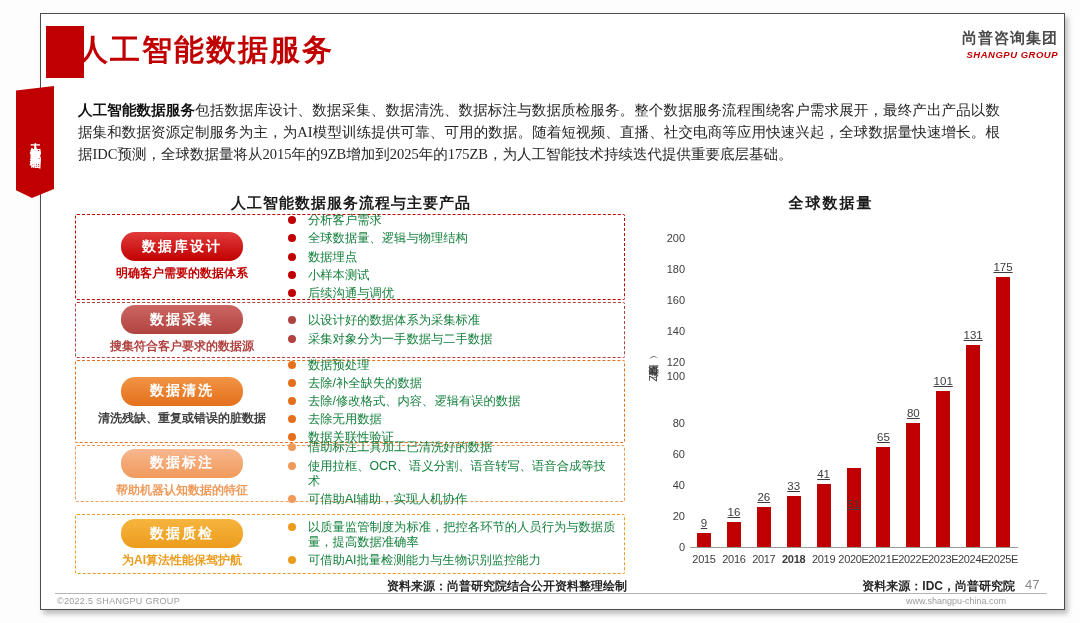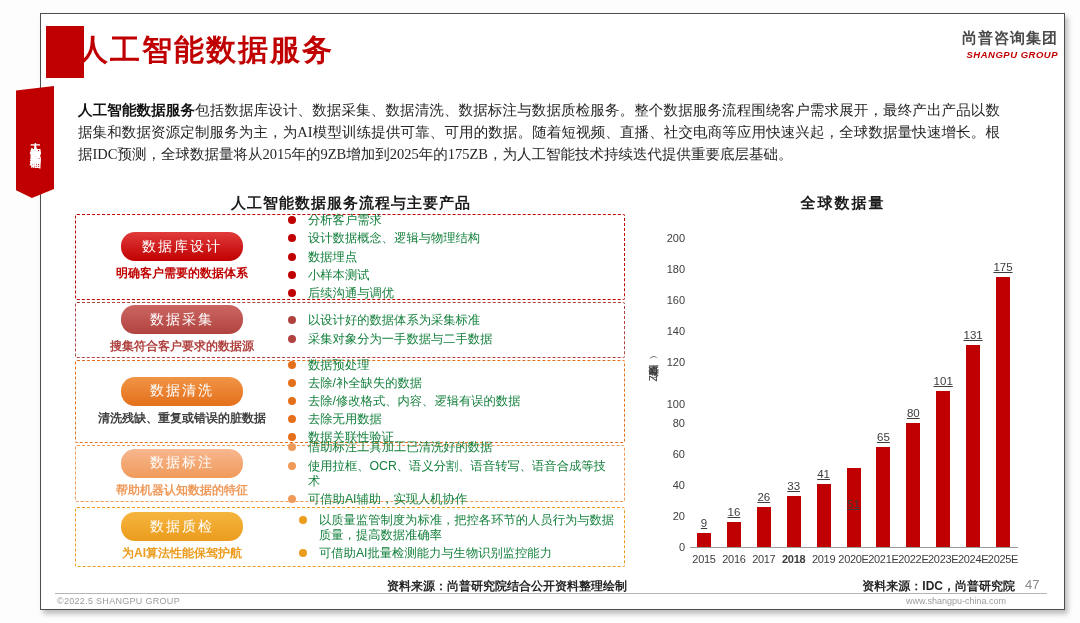--- a/index.html
+++ b/index.html
@@ -51,32 +51,32 @@
   
   .flow-title{left:75px;top:194px;width:552px;text-align:center;font-size:15px;font-weight:bold;color:#1a1a1a;letter-spacing:1px;}
   .flow-steps{left:75px;top:214px;width:552px;}
   .flow-step{
     position:absolute;left:0;width:548px;
     border:1.6px dashed #c00000;border-radius:2px;background:#fff;
     display:flex;align-items:center;
   }
   .step-left{width:212px;flex:0 0 212px;display:flex;flex-direction:column;align-items:center;justify-content:center;}
   .step-pill{
-    width:122px;height:29px;border-radius:14px;color:#fff;font-size:14px;font-weight:normal;
+    width:122px;height:29px;border-radius:14px;color:#fff;font-size:14px;font-weight:bold;
     letter-spacing:2px;display:flex;align-items:center;justify-content:center;
   }
   .step-caption{font-size:12px;font-weight:bold;margin-top:4px;white-space:nowrap;}
   .step-bullets{flex:1;display:flex;flex-direction:column;justify-content:center;padding-right:6px;}
   .bullet-row{display:flex;align-items:flex-start;margin:1.6px 0;}
   .bullet-dot{width:8px;height:8px;border-radius:50%;flex:0 0 8px;margin:3px 12px 0 0;}
   .bullet-text{font-size:12.3px;line-height:1.22;color:#15803d;}
 
   
   .chart{left:640px;top:190px;width:420px;height:395px;}
-  .chart-title{position:absolute;left:12px;top:4px;width:382px;text-align:center;font-size:15px;font-weight:bold;color:#1a1a1a;letter-spacing:2px;}
+  .chart-title{position:absolute;left:0;top:4px;width:382px;text-align:center;font-size:15px;font-weight:bold;color:#1a1a1a;letter-spacing:2px;}
   .y-tick{position:absolute;width:38px;text-align:right;font-size:11px;color:#3d3d3d;}
   .x-tick{position:absolute;width:34px;text-align:center;font-size:11px;color:#3d3d3d;letter-spacing:-0.3px;}
   .bar{position:absolute;width:14px;background:#c00000;}
   .bar-val{position:absolute;width:34px;text-align:center;font-size:11.5px;color:#3d3d3d;text-decoration:underline;}
   .axis-x{position:absolute;height:1px;background:#9a9a9a;}
   .y-label{
     position:absolute;left:6px;top:175px;font-size:10.5px;color:#3d3d3d;
     writing-mode:vertical-rl;transform:rotate(180deg);letter-spacing:1px;
   }
 
@@ -117,21 +117,21 @@
           <div class="step-pill" style="background: linear-gradient(rgb(225, 59, 59), rgb(192, 0, 0));">数据库设计</div>
           <div class="step-caption" style="color: rgb(192, 0, 0);">明确客户需要的数据体系</div>
         </div>
         <div class="step-bullets">
           <div class="bullet-row">
             <span class="bullet-dot" style="background: rgb(192, 0, 0);"></span>
             <span class="bullet-text">分析客户需求</span>
           </div>
           <div class="bullet-row">
             <span class="bullet-dot" style="background: rgb(192, 0, 0);"></span>
-            <span class="bullet-text">设计数据概念、逻辑与物理结构</span>
+            <span class="bullet-text">全球数据量、逻辑与物理结构</span>
           </div>
           <div class="bullet-row">
             <span class="bullet-dot" style="background: rgb(192, 0, 0);"></span>
             <span class="bullet-text">数据埋点</span>
           </div>
           <div class="bullet-row">
             <span class="bullet-dot" style="background: rgb(192, 0, 0);"></span>
             <span class="bullet-text">小样本测试</span>
           </div>
           <div class="bullet-row">
@@ -197,21 +197,21 @@
           <div class="bullet-row">
             <span class="bullet-dot" style="background: rgb(240, 154, 90);"></span>
             <span class="bullet-text">使用拉框、OCR、语义分割、语音转写、语音合成等技术</span>
           </div>
           <div class="bullet-row">
             <span class="bullet-dot" style="background: rgb(240, 154, 90);"></span>
             <span class="bullet-text">可借助AI辅助，实现人机协作</span>
           </div>
         </div>
       </div>
-      <div class="flow-step" style="top: 293px; height: 58px; border-color: rgb(235, 156, 29); gap: 11px;">
+      <div class="flow-step" style="top: 300px; height: 58px; border-color: rgb(235, 156, 29);">
         <div class="step-left">
           <div class="step-pill" style="background: linear-gradient(rgb(246, 181, 63), rgb(235, 156, 29));">数据质检</div>
           <div class="step-caption" style="color: rgb(235, 156, 29);">为AI算法性能保驾护航</div>
         </div>
         <div class="step-bullets">
           <div class="bullet-row">
             <span class="bullet-dot" style="background: rgb(235, 156, 29);"></span>
             <span class="bullet-text">以质量监管制度为标准，把控各环节的人员行为与数据质量，提高数据准确率</span>
           </div>
           <div class="bullet-row">
@@ -223,21 +223,21 @@
     </div>
 
   <div class="abs chart" id="chart">
     <div class="chart-title">全球数据量</div>
     <div class="y-label">数据量（ZB）</div>
   <div class="y-tick" style="left: 7px; top: 351px;">0</div>
       <div class="y-tick" style="left: 7px; top: 320.1px;">20</div>
       <div class="y-tick" style="left: 7px; top: 289.2px;">40</div>
       <div class="y-tick" style="left: 7px; top: 258.3px;">60</div>
       <div class="y-tick" style="left: 7px; top: 227.4px;">80</div>
-      <div class="y-tick" style="left: 7px; top: 208px;">100</div>
+      <div class="y-tick" style="left: 7px; top: 180px;">100</div>
       <div class="y-tick" style="left: 7px; top: 165.6px;">120</div>
       <div class="y-tick" style="left: 7px; top: 134.7px;">140</div>
       <div class="y-tick" style="left: 7px; top: 103.8px;">160</div>
       <div class="y-tick" style="left: 7px; top: 72.9px;">180</div>
       <div class="y-tick" style="left: 7px; top: 42px;">200</div>
       <div class="axis-x" style="left: 50px; width: 328px; top: 357px;"></div>
       <div class="bar" style="left: 57px; width: 14px; height: 13.905px; top: 343.095px; background: rgb(192, 0, 0);"></div>
       <div class="bar-val" style="left: 47px; top: 327.095px;">9</div>
       <div class="x-tick" style="left: 47px; top: 363px;">2015</div>
       <div class="bar" style="left: 86.9px; width: 14px; height: 24.72px; top: 332.28px; background: rgb(192, 0, 0);"></div>

